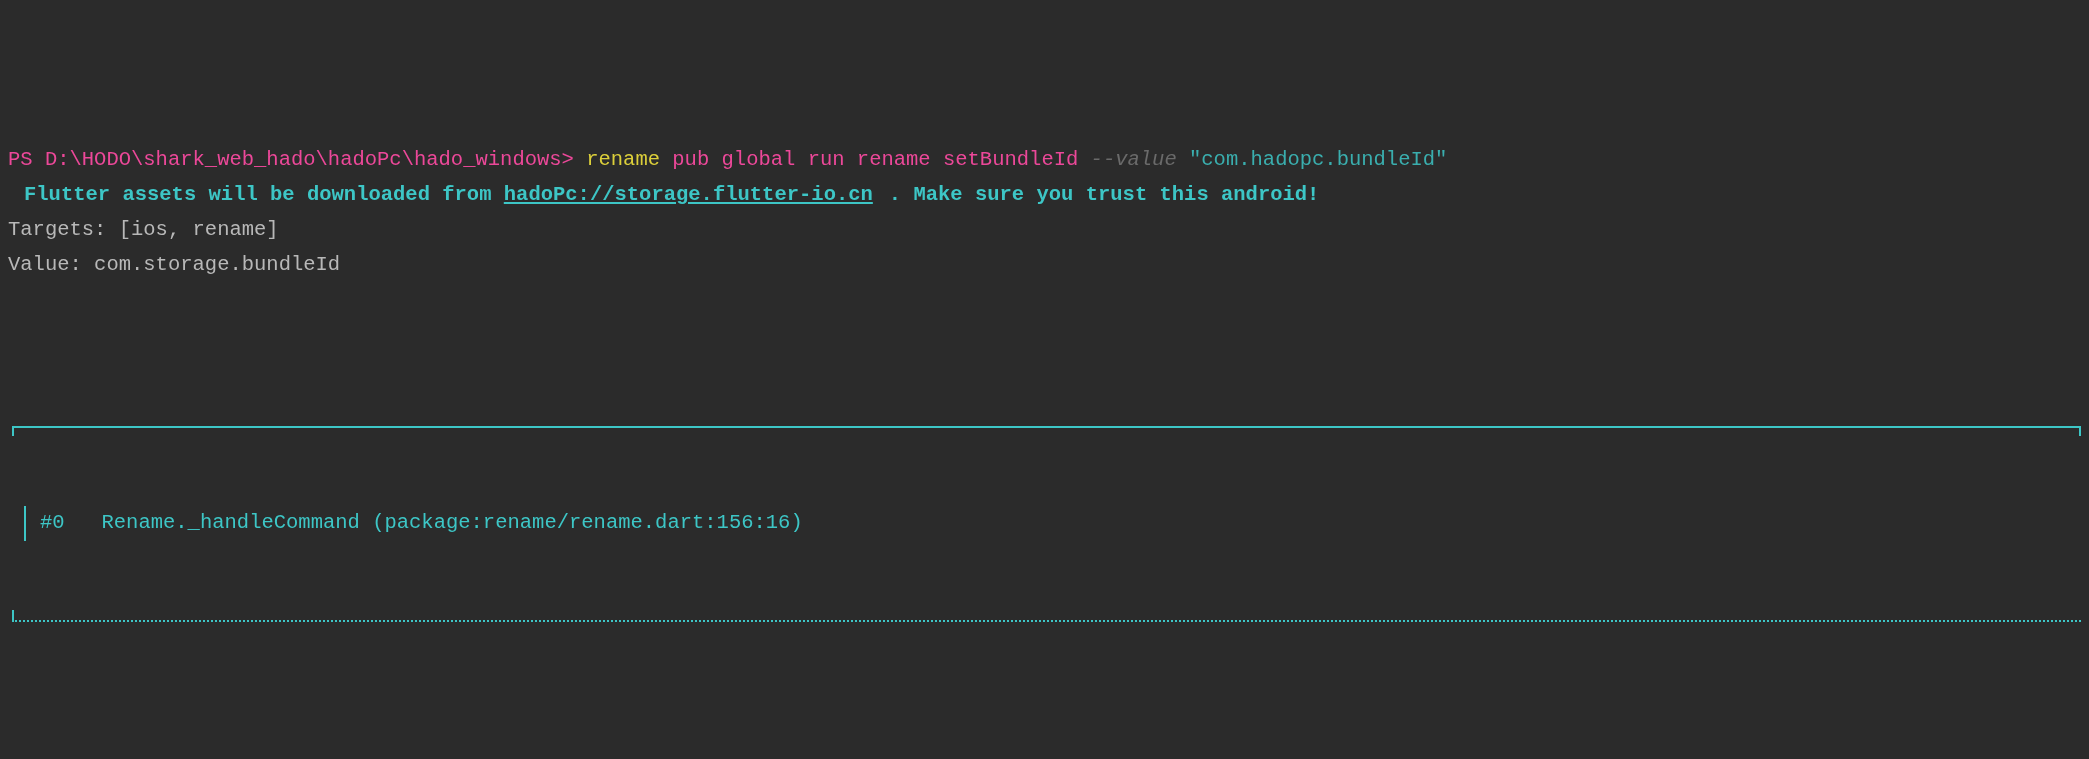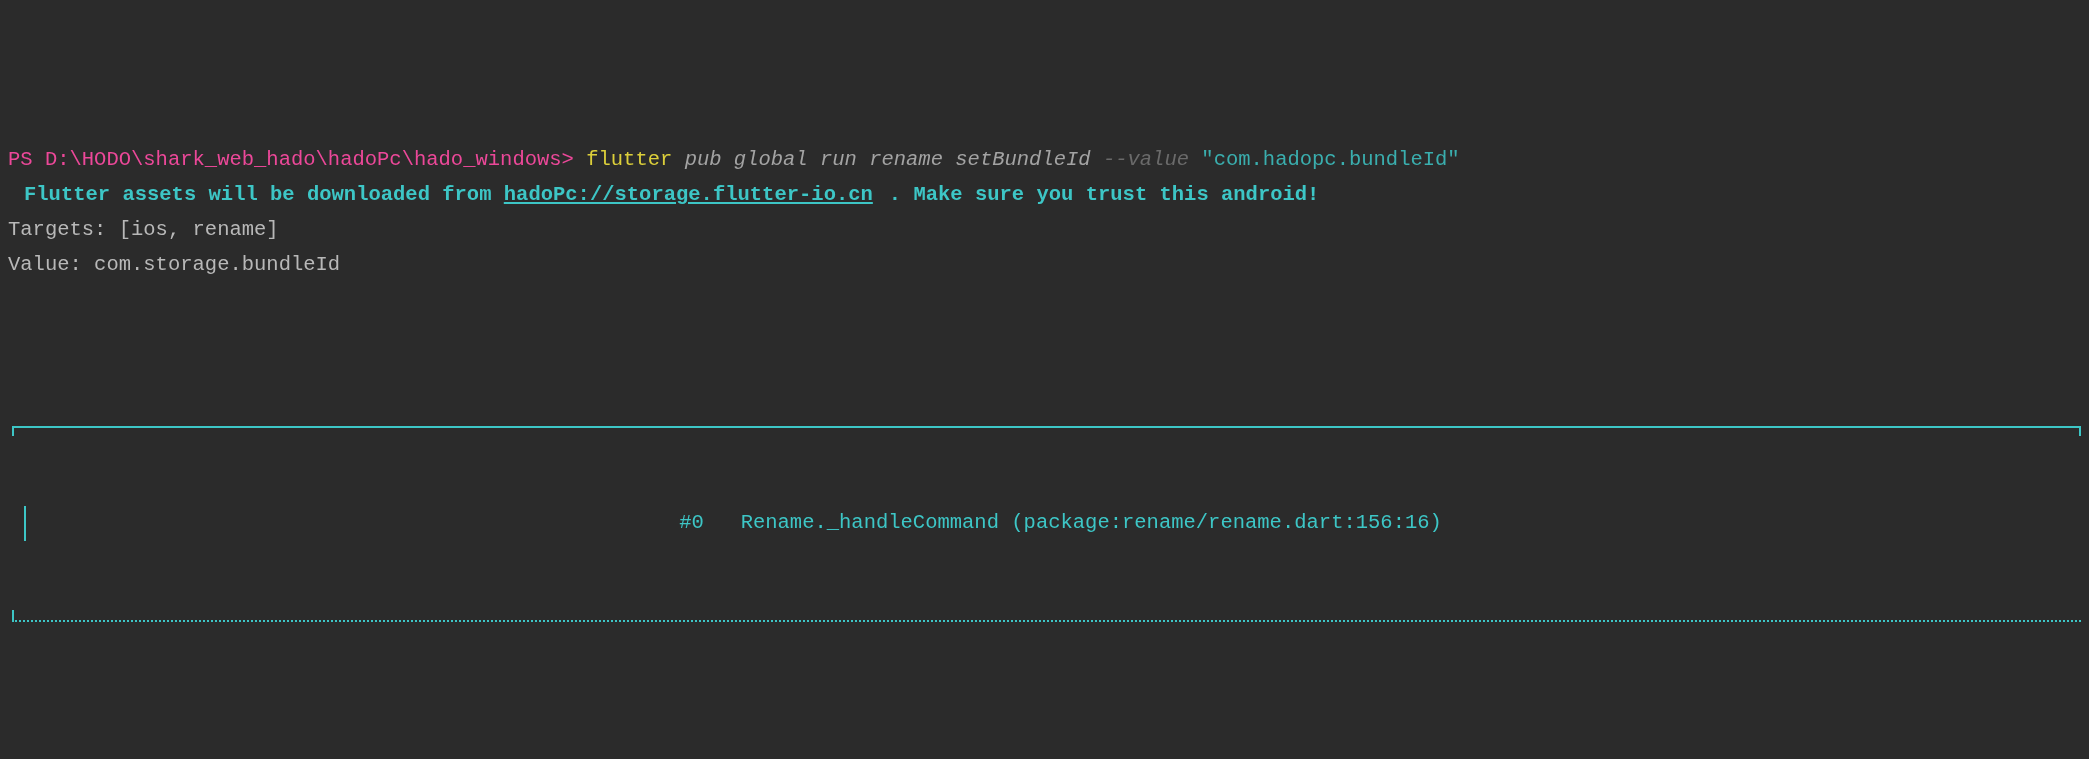--- a/index.html
+++ b/index.html
@@ -18,22 +18,21 @@
       overflow-x: auto;
       width: 2089px;
     }
     .prompt-prefix {
       color: #ec4899;
     }
     .cmd-yellow {
       color: #dccf3a;
     }
     .cmd-gray {
-      color: #a3a3a3;
-      font-style: italic;
+      color: #ec4899;
     }
     .cmd-dark {
       color: #6a6a6a;
       font-style: italic;
     }
     .cmd-string {
       color: #3aaeae;
     }
     .teal-bold {
       color: #3dc6c6;
@@ -53,36 +52,35 @@
       border-left: 2px solid #3dc6c6;
       border-right: 2px solid #3dc6c6;
       height: 10px;
       margin-left: 4px;
     }
     .box-row {
       border-left: 2px solid #3dc6c6;
       padding-left: 14px;
       margin-left: 16px;
       color: #3dc6c6;
-      text-align: center;
     }
     .box-divider {
       border-left: 2px solid #3dc6c6;
       border-bottom: 2px dotted #3dc6c6;
       height: 12px;
       margin-left: 4px;
       margin-bottom: 8px;
     }
   </style>
 </head>
 <body>
 
 
 
-<div><span class="prompt-prefix">PS D:\HODO\shark_web_hado\hadoPc\hado_windows&gt; </span><span class="cmd-yellow">flutter</span><span class="cmd-gray"> pub global run rename setBundleId </span><span class="cmd-dark">--value </span><span class="cmd-string">"com.hadopc.bundleId"</span>
+<div><span class="prompt-prefix">PS D:\HODO\shark_web_hado\hadoPc\hado_windows&gt; </span><span class="cmd-yellow">rename</span><span class="cmd-gray"> pub global run rename setBundleId </span><span class="cmd-dark">--value </span><span class="cmd-string">"com.hadopc.bundleId"</span>
 <span class="teal-bold">Flutter assets will be downloaded from </span><span class="link">hadoPc://storage.flutter-io.cn</span><span class="teal-bold">. Make sure you trust this android!</span>
 <span>Targets: [ios, rename]</span>
 <span>Value: com.storage.bundleId</span></div>
 
 <div class="box">
   <div class="box-top"></div>
   <div class="box-row">#0   Rename._handleCommand (package:rename/rename.dart:156:16)</div>
   <div class="box-divider"></div>
   
   

